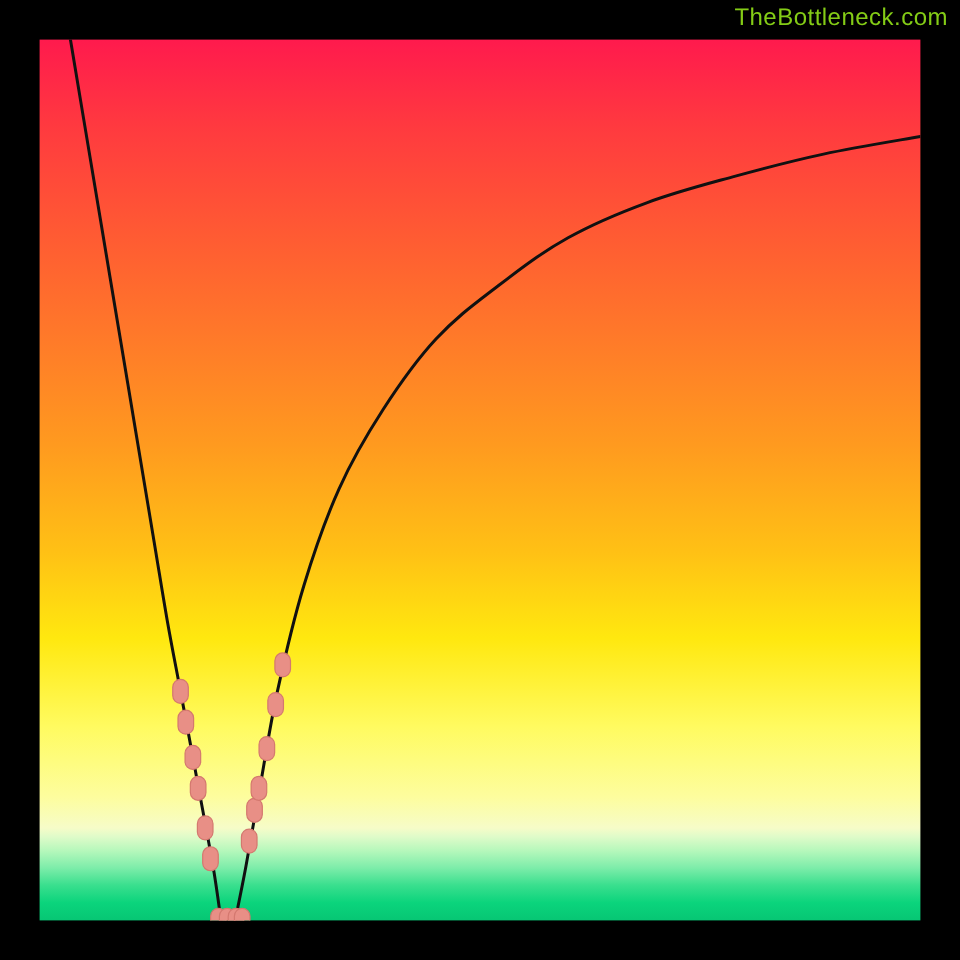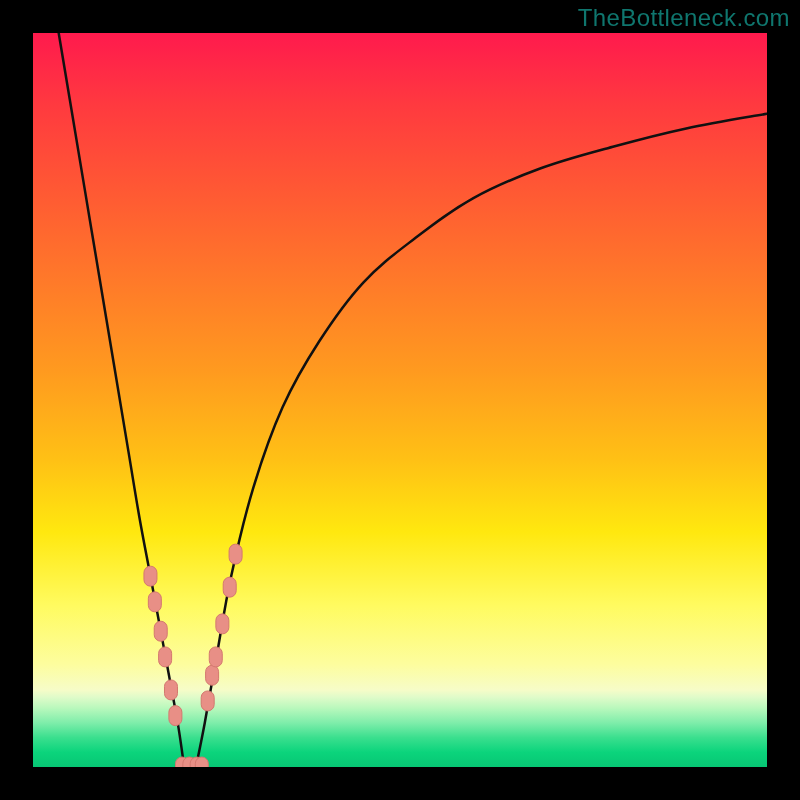--- a/index.html
+++ b/index.html
@@ -41,22 +41,22 @@
       #7eedaa 94%,
       #3adf8e 96%,
       #0bd47c 98%,
       #07c674 100%
     );
   }
   .watermark {
     position: absolute;
     top: 4px;
     right: 10px;
-    color: #0f766e;
-    font-size: 24px;
+    color: #84cc16;
+    font-size: 20px;
     letter-spacing: 0.4px;
     font-weight: 500;
     user-select: none;
   }
   svg.curves {
     position: absolute;
     left: 0;
     top: 0;
     width: 734px;
     height: 734px;

